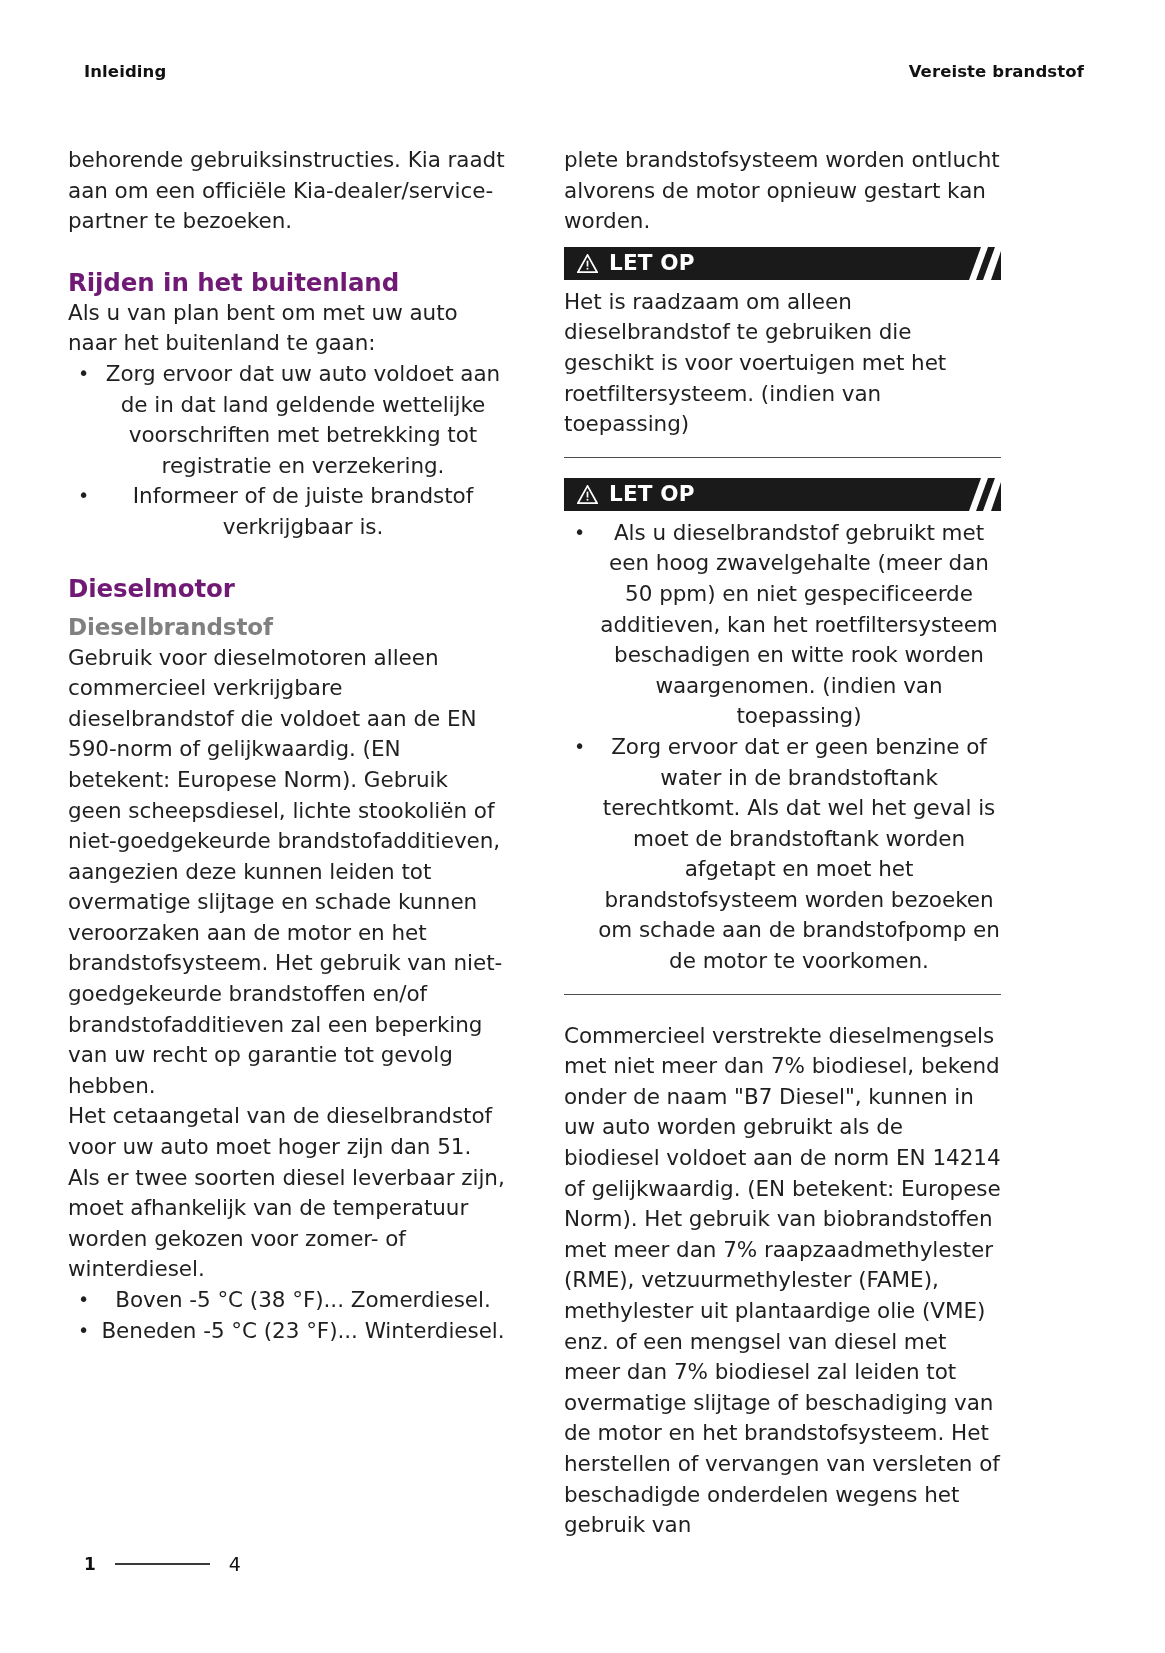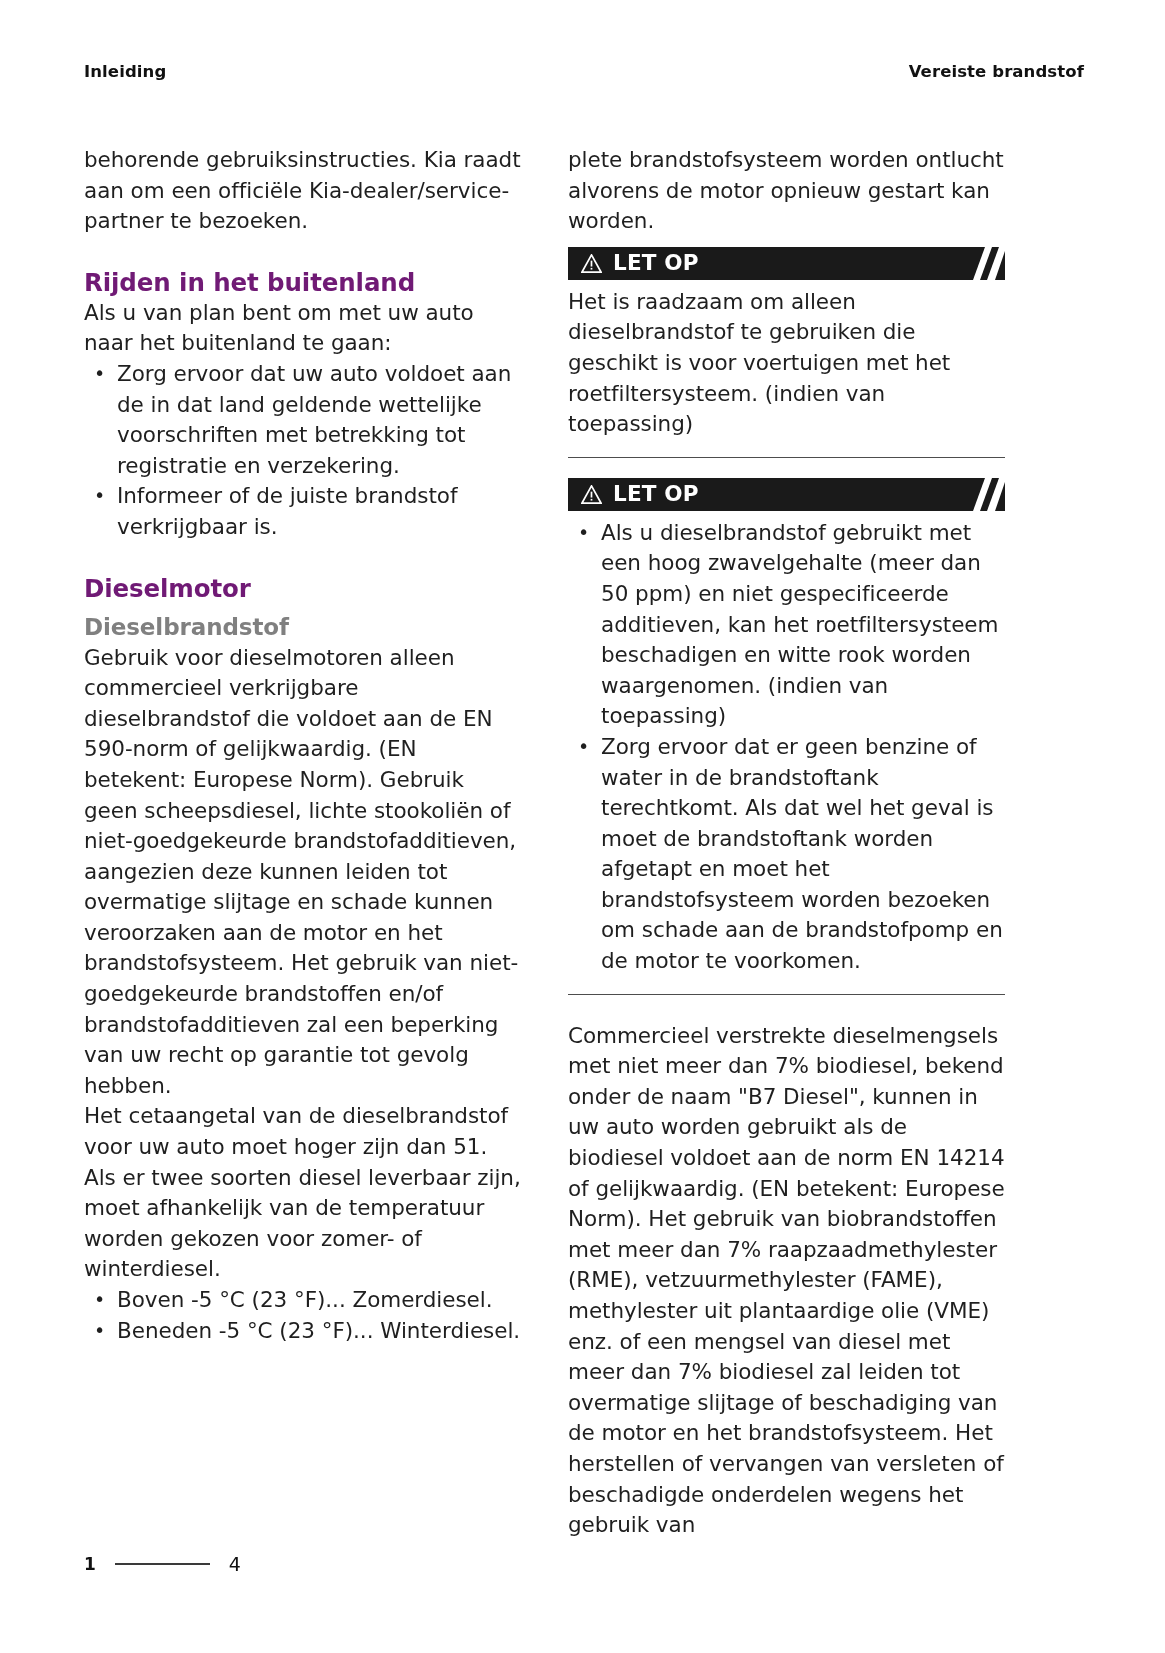--- a/index.html
+++ b/index.html
@@ -35,25 +35,25 @@
     align-items: baseline;
     font-size: 16.5px;
     font-weight: 700;
     letter-spacing: 0.1px;
     color: #111;
   }
 
   
   .columns {
     position: absolute;
-    left: 84px;
+    left: 68px;
     top: 145px;
     width: 1000px;
     display: flex;
-    gap: 47px;
+    gap: 59px;
   }
   .col {
     width: 437px;
     flex: 0 0 437px;
   }
 
   
   p.body {
     margin: 0 0 0 0;
     font-size: 21.5px;
@@ -79,20 +79,21 @@
     font-weight: 700;
     color: #808080;
     letter-spacing: -0.1px;
     line-height: 31px;
   }
 
   ul.bullets {
     margin: 0;
     padding: 0;
     list-style: none;
+    text-align: center;
   }
   ul.bullets > li {
     position: relative;
     padding-left: 33px;
     font-size: 21.5px;
     line-height: 30.6px;
     color: #1f1f1f;
     letter-spacing: -0.05px;
   }
   ul.bullets > li::before {
@@ -207,21 +208,21 @@
 
       <div class="gap-xs"></div>
 
       <h3 class="h-gray">Dieselbrandstof</h3>
 
       <p class="body">Gebruik voor dieselmotoren alleen commercieel verkrijgbare dieselbrandstof die voldoet aan de EN 590-norm of gelijkwaardig. (EN betekent: Europese Norm). Gebruik geen scheepsdiesel, lichte stookoliën of niet-goedgekeurde brandstofadditieven, aangezien deze kunnen leiden tot overmatige slijtage en schade kunnen veroorzaken aan de motor en het brandstofsysteem. Het gebruik van niet-goedgekeurde brandstoffen en/of brandstofadditieven zal een beperking van uw recht op garantie tot gevolg hebben.</p>
 
       <p class="body">Het cetaangetal van de dieselbrandstof voor uw auto moet hoger zijn dan 51. Als er twee soorten diesel leverbaar zijn, moet afhankelijk van de temperatuur worden gekozen voor zomer- of winterdiesel.</p>
 
       <ul class="bullets">
-        <li>Boven -5 °C (23 °F)... Zomerdiesel.</li>
+        <li>Boven -5 °C (38 °F)... Zomerdiesel.</li>
         <li>Beneden -5 °C (23 °F)... Winterdiesel.</li>
       </ul>
 
     </div>
 
     <div class="col">
 
       <p class="body">plete brandstofsysteem worden ontlucht alvorens de motor opnieuw gestart kan worden.</p>
 
       <div class="gap-xs"></div>

